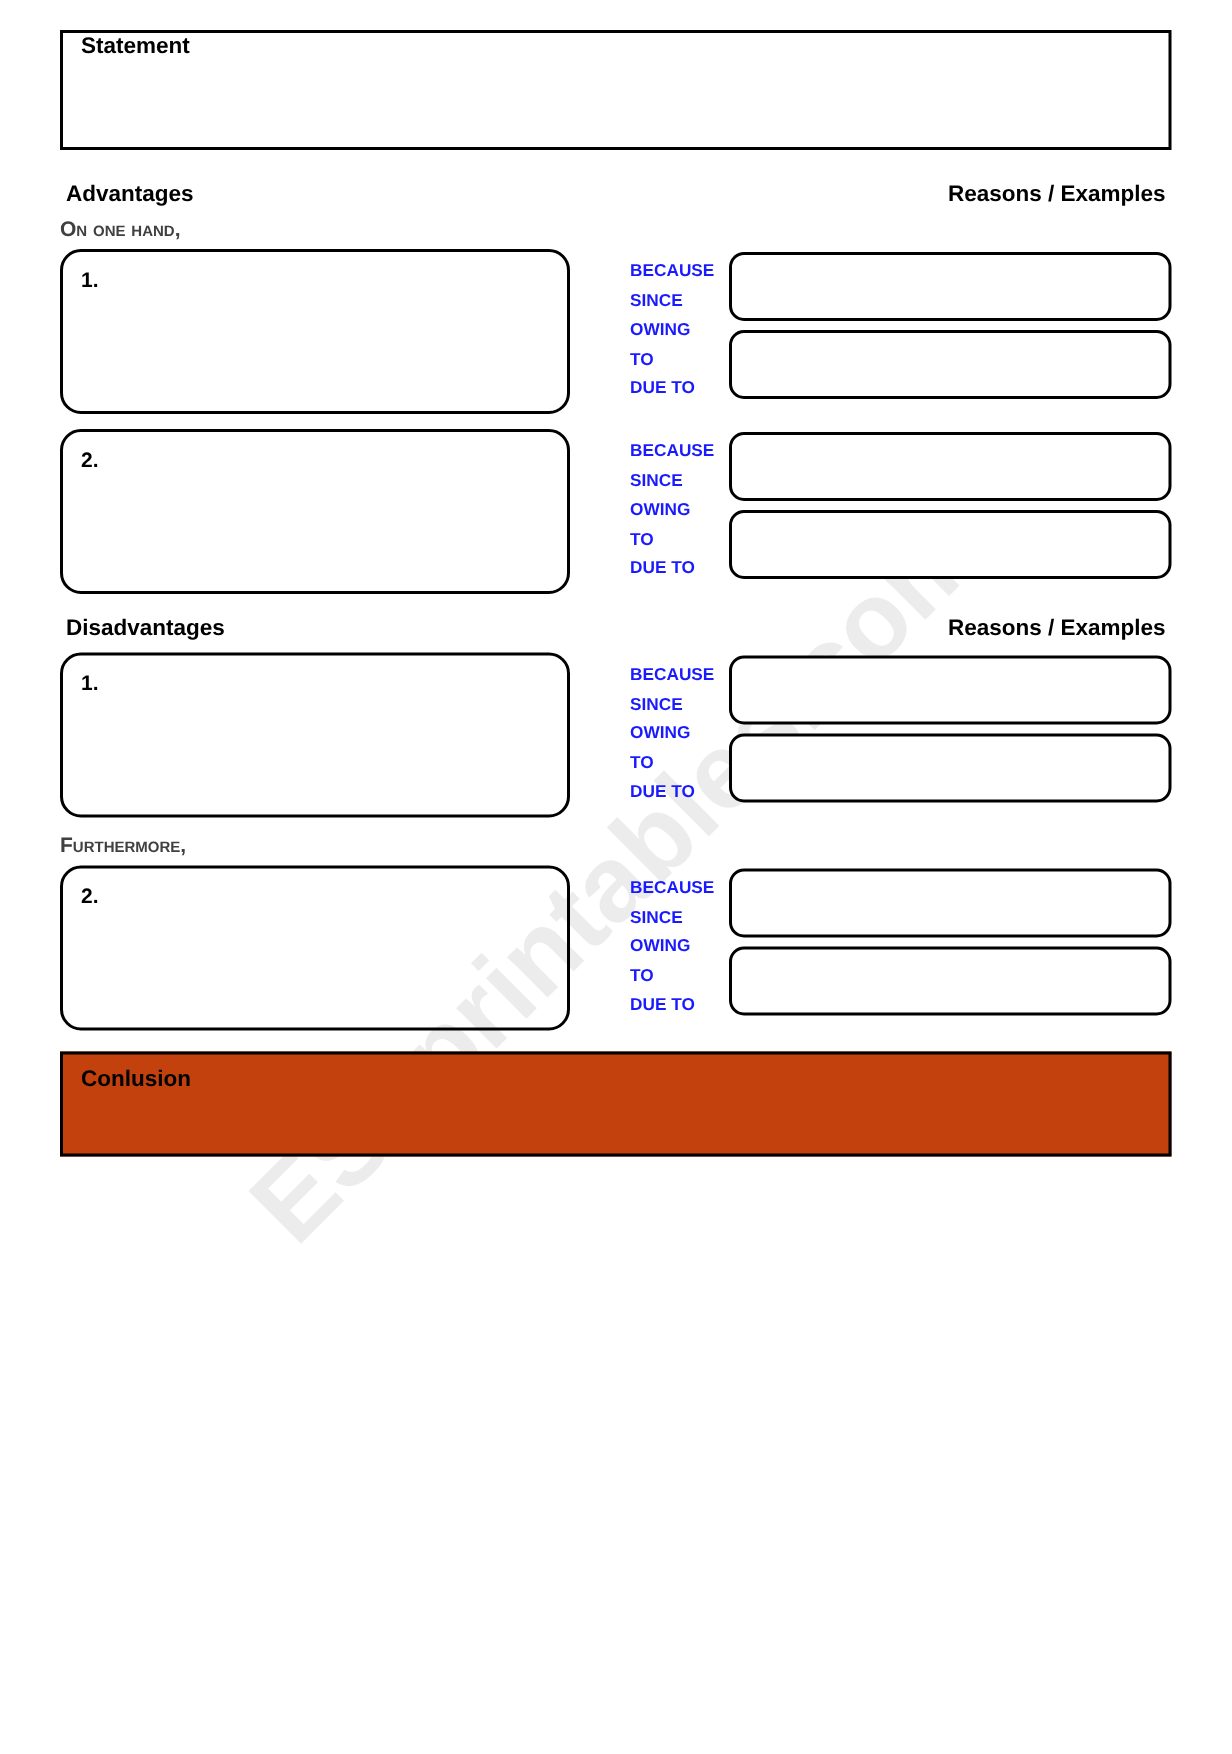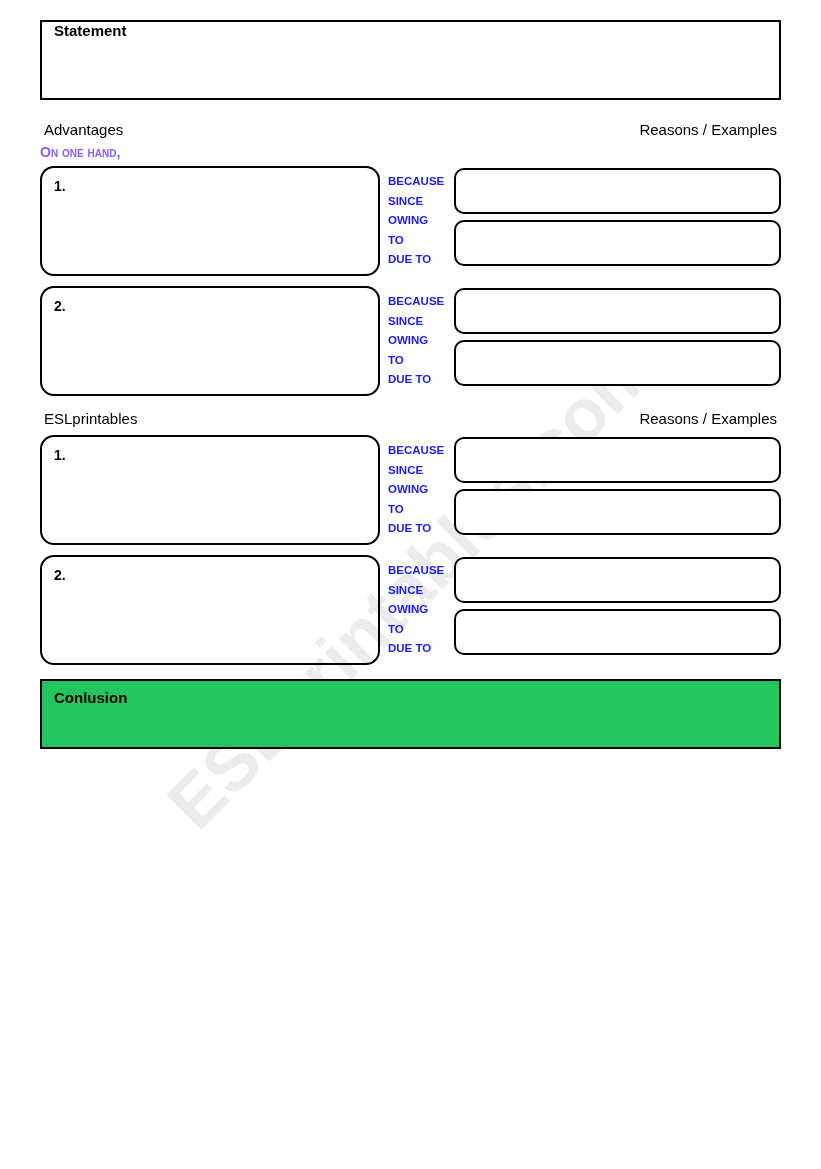--- a/index.html
+++ b/index.html
@@ -46,26 +46,26 @@
     }
 
     .section-headers {
       display: flex;
       justify-content: space-between;
       margin-bottom: 6px;
       padding: 0 4px;
     }
 
     .section-header {
-      font-weight: normal;
+      font-weight: bold;
       font-size: 15px;
     }
 
     .green-label {
-      color: #8b5cf6;
+      color: #404040;
       font-size: 14px;
       font-weight: bold;
       margin-bottom: 6px;
       font-variant: small-caps;
     }
 
     .row-group {
       display: flex;
       align-items: flex-start;
       gap: 8px;
@@ -89,20 +89,21 @@
     .connector-words {
       display: flex;
       flex-direction: column;
       font-size: 11.5px;
       font-weight: bold;
       color: #1a1aff;
       padding-top: 6px;
       width: 58px;
       flex-shrink: 0;
       line-height: 1.7;
+      margin-left: 32px;
     }
 
     .reason-boxes {
       display: flex;
       flex-direction: column;
       gap: 6px;
       flex: 1;
       padding-top: 2px;
     }
 
@@ -120,21 +121,21 @@
 
     .conclusion-section {
       margin-top: 14px;
     }
 
     .conclusion-box {
       border: 2px solid #000;
       border-radius: 0;
       padding: 8px 12px;
       min-height: 70px;
-      background: #22c55e;
+      background: #c2410c;
     }
 
     .conclusion-box .label {
       font-weight: bold;
       font-size: 15px;
     }
   </style>
 </head>
 <body>
 
@@ -182,21 +183,21 @@
       <span>TO</span>
       <span>DUE TO</span>
     </div>
     <div class="reason-boxes">
       <div class="reason-box"></div>
       <div class="reason-box"></div>
     </div>
   </div>
 
   <div class="section-headers section-divider">
-    <div class="section-header">ESLprintables</div>
+    <div class="section-header">Disadvantages</div>
     <div class="section-header">Reasons / Examples</div>
   </div>
 
 
   <div class="row-group">
     <div class="main-box">
       <div class="num-label">1.</div>
     </div>
     <div class="connector-words">
       <span>BECAUSE</span>
@@ -204,20 +205,21 @@
       <span>OWING</span>
       <span>TO</span>
       <span>DUE TO</span>
     </div>
     <div class="reason-boxes">
       <div class="reason-box"></div>
       <div class="reason-box"></div>
     </div>
   </div>
 
+  <div class="green-label">Furthermore,</div>
 
   <div class="row-group">
     <div class="main-box">
       <div class="num-label">2.</div>
     </div>
     <div class="connector-words">
       <span>BECAUSE</span>
       <span>SINCE</span>
       <span>OWING</span>
       <span>TO</span>

